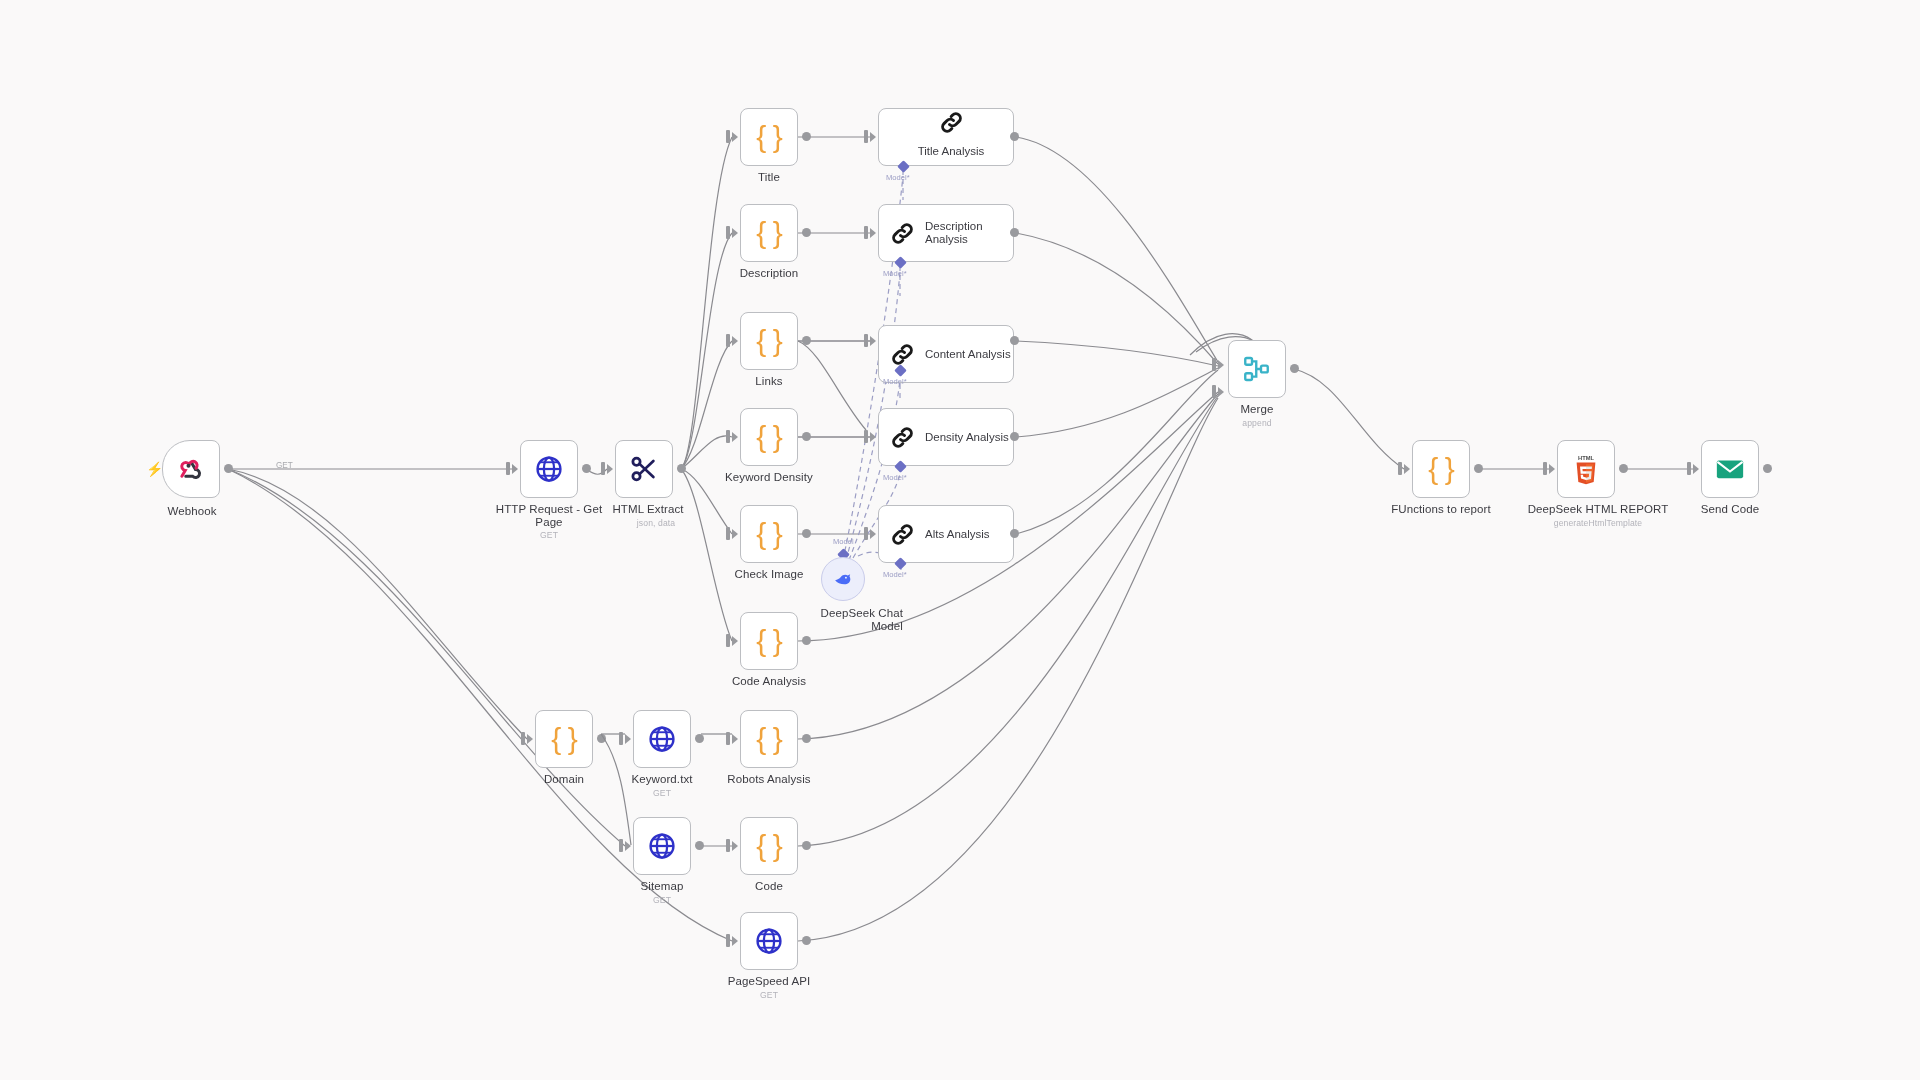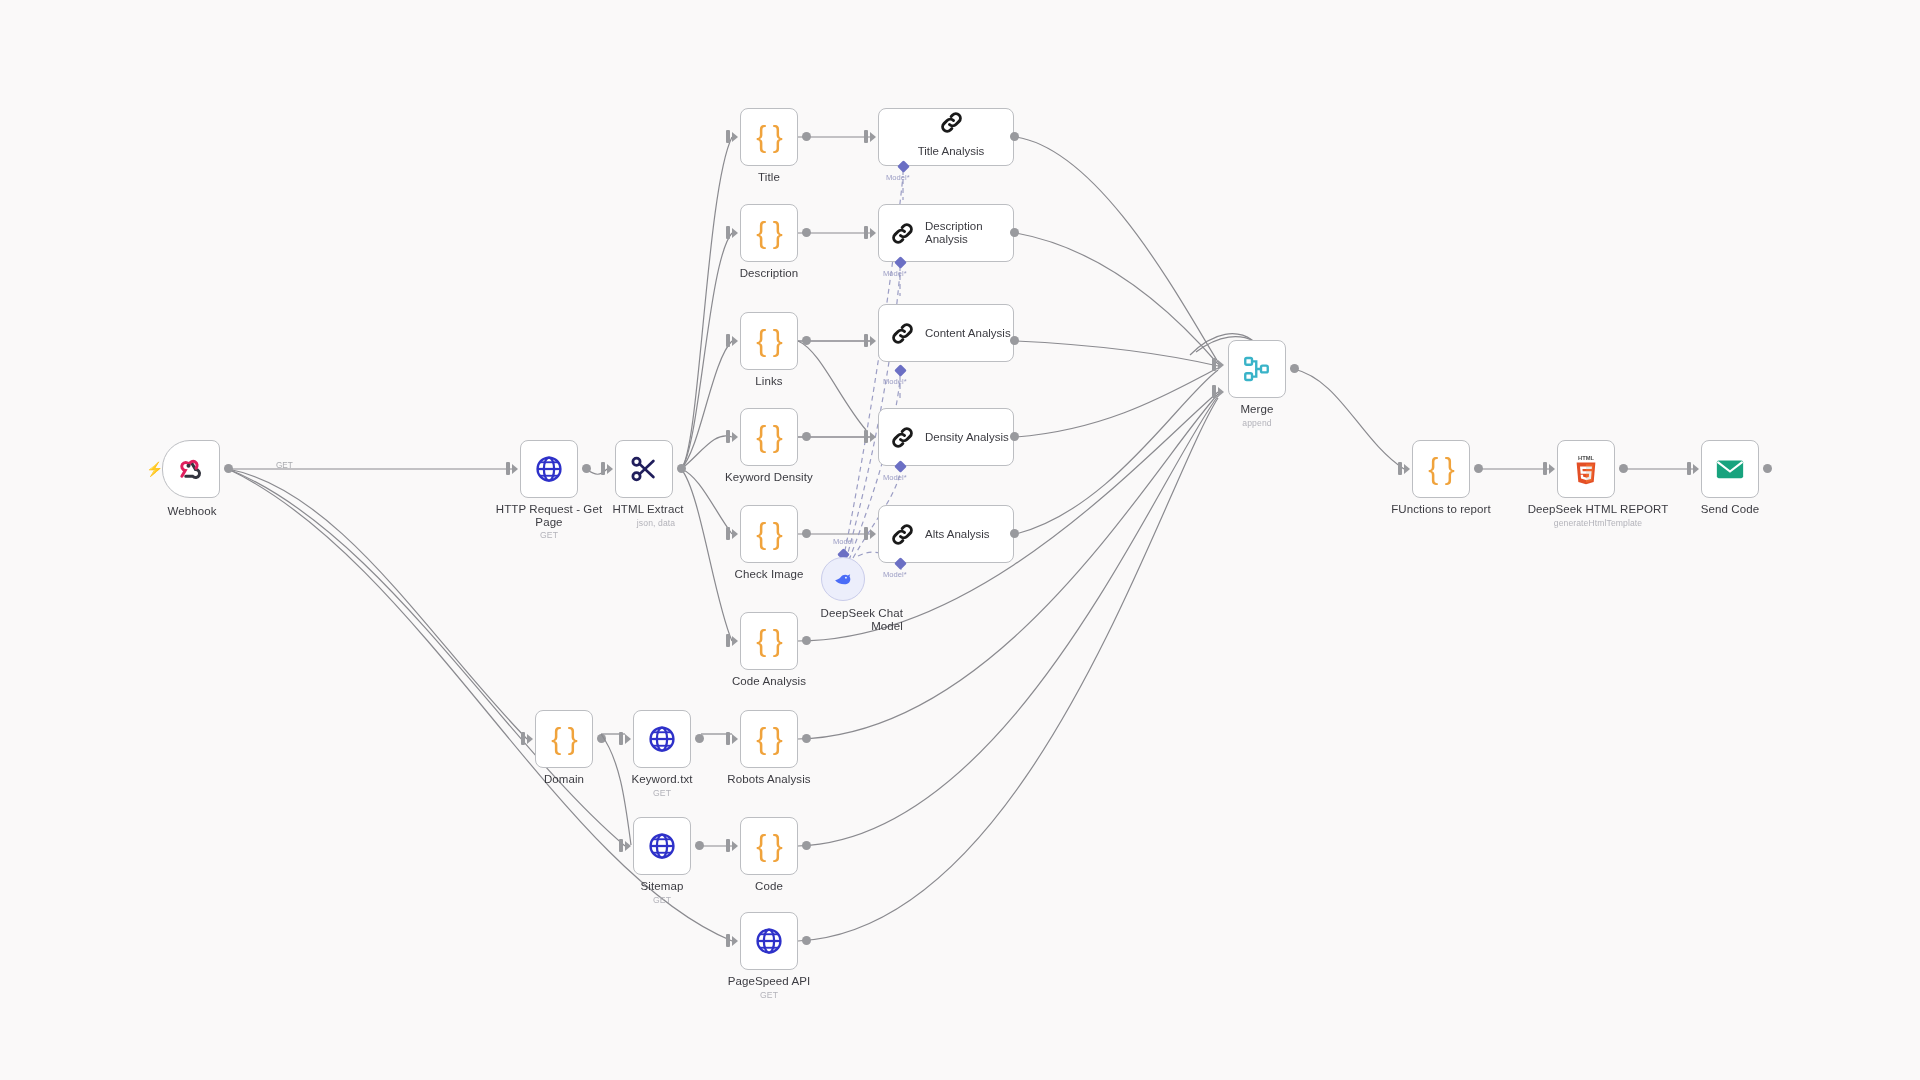--- a/index.html
+++ b/index.html
@@ -315,21 +315,21 @@
     </svg>
     <span class="wlabel">Description
 Analysis</span>
   </div>
   <div class="port" style="left:1010px; top:228px;"></div>
   <div class="diamond" style="left:896px; top:258px;"></div>
   <span class="modlabel" style="left:883px; top:269px;">Model*</span>
 
   <div class="inport" style="left:870px; top:336px;"></div>
   <div class="inbar" style="left:864px; top:334px;"></div>
-  <div class="node wide" style="left:878px; top:304px;">
+  <div class="node wide" style="left:878px; top:325px;">
     <svg width="27" height="27" viewBox="0 0 24 24">
       <path d="M10.2 13.8a4 4 0 0 0 5.7 0l2.8-2.8a4 4 0 0 0-5.7-5.7l-1.3 1.3" fill="none" stroke="#1a1a1a" stroke-width="2.6" stroke-linecap="round"></path>
       <path d="M13.8 10.2a4 4 0 0 0-5.7 0l-2.8 2.8a4 4 0 0 0 5.7 5.7l1.3-1.3" fill="none" stroke="#1a1a1a" stroke-width="2.6" stroke-linecap="round"></path>
     </svg>
     <span class="wlabel">Content Analysis</span>
   </div>
   <div class="port" style="left:1010px; top:336px;"></div>
   <div class="diamond" style="left:896px; top:366px;"></div>
   <span class="modlabel" style="left:883px; top:377px;">Model*</span>
 

